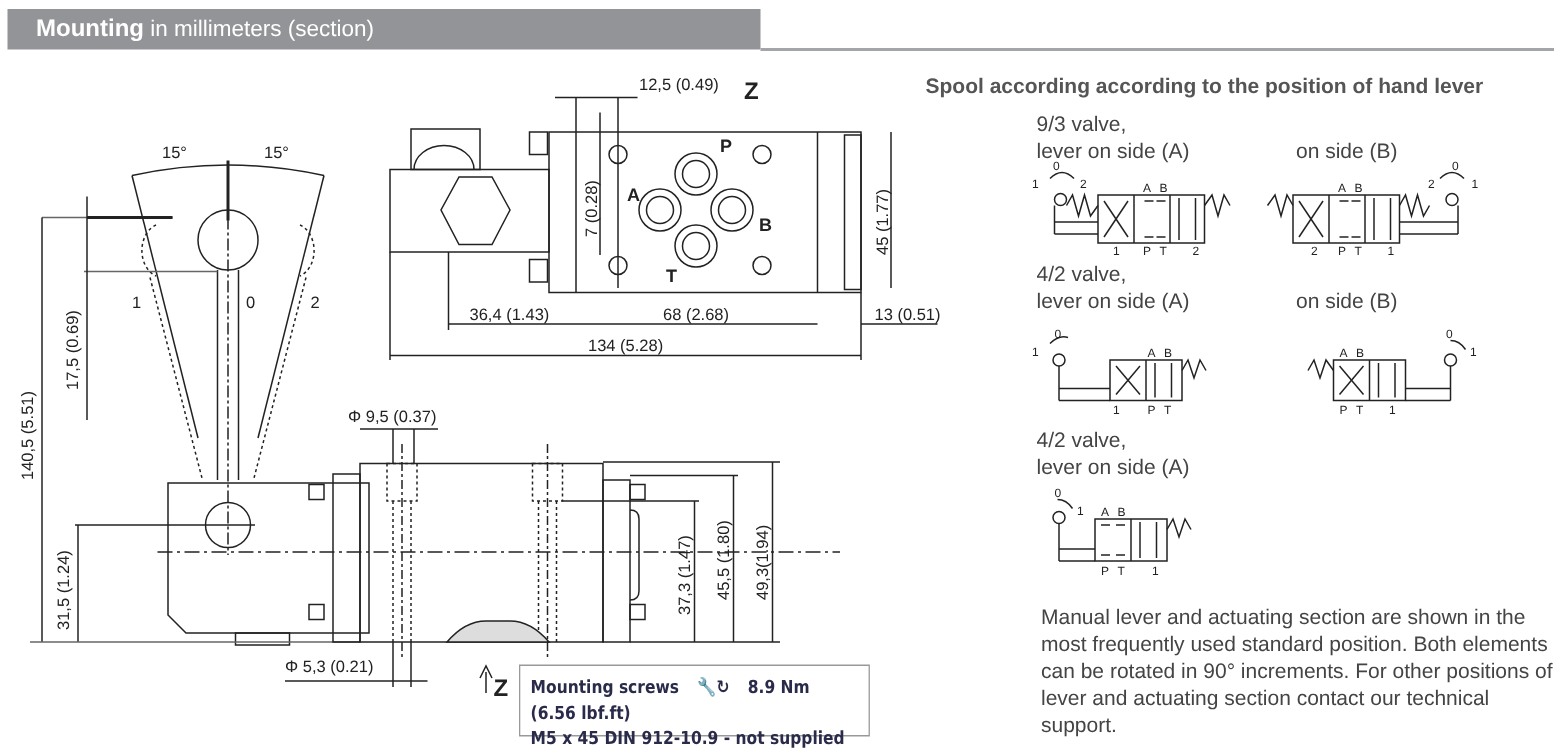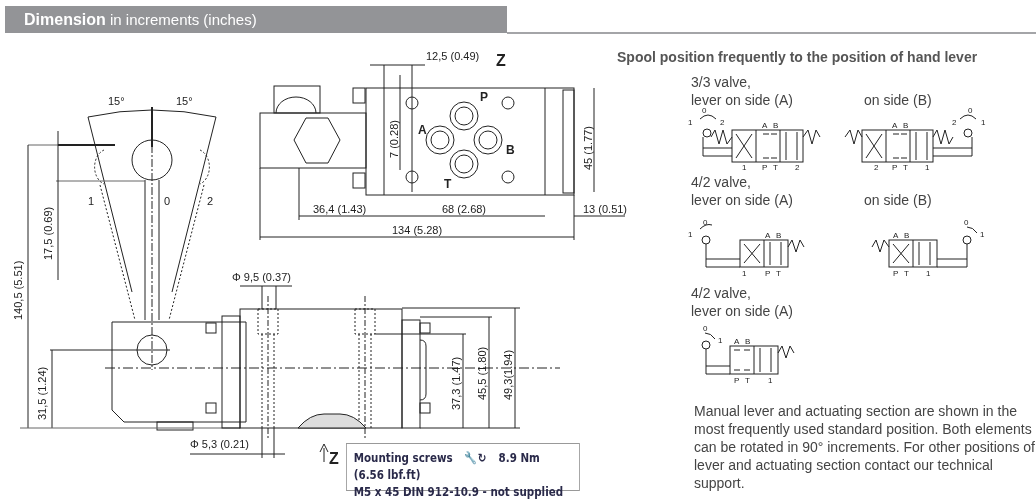--- a/index.html
+++ b/index.html
@@ -13,21 +13,21 @@
   .lbl{font-family:"Liberation Sans",sans-serif;font-size:12px;font-weight:bold;fill:#222;}
   .sm{font-family:"Liberation Sans",sans-serif;font-size:8px;fill:#222;}
   .rtitle{position:absolute;left:617px;top:49px;font-size:14px;font-weight:bold;color:#555;white-space:nowrap;}
   .cap{position:absolute;font-size:14px;color:#444;line-height:18px;white-space:nowrap;}
   .note{position:absolute;left:694px;top:402px;width:350px;font-size:14px;color:#444;line-height:18px;}
   .mbox{position:absolute;left:346px;top:443px;width:272px;height:48px;border:1px solid #999;box-sizing:border-box;font-family:"DejaVu Sans",sans-serif;font-size:12px;color:#2a2a4a;font-weight:bold;padding:6px 8px;line-height:17px;transform:scaleX(0.86);transform-origin:left top;}
 </style>
 </head>
 <body>
 
-<div class="hdr"><b>Dimension</b><span> in increments (inches)</span></div>
+<div class="hdr"><b>Mounting</b><span> in millimeters (section)</span></div>
 <div class="hdr-line"></div>
 
 <svg width="1036" height="502" viewBox="0 0 1036 502" stroke="#222" fill="none" stroke-width="1">
 
   <g>
     <path d="M88 117 Q152 103 216 117"></path>
     <line x1="152" y1="107" x2="152" y2="147" stroke-width="2"></line>
     <line x1="88" y1="117" x2="132" y2="292"></line>
     <line x1="216" y1="117" x2="172" y2="292"></line>
     <circle cx="152" cy="160" r="20"></circle>
@@ -275,22 +275,22 @@
       <text class="sm" x="718" y="343" stroke="none">1</text>
       <text class="sm" x="734" y="344" stroke="none">A</text>
       <text class="sm" x="745" y="344" stroke="none">B</text>
       <text class="sm" x="734" y="383" stroke="none">P</text>
       <text class="sm" x="745" y="383" stroke="none">T</text>
       <text class="sm" x="768" y="383" stroke="none">1</text>
     </g>
   </g>
 </svg>
 
-<div class="rtitle">Spool position frequently to the position of hand lever</div>
-<div class="cap" style="left:691px;top:73px;">3/3 valve,</div>
+<div class="rtitle">Spool according according to the position of hand lever</div>
+<div class="cap" style="left:691px;top:73px;">9/3 valve,</div>
 <div class="cap" style="left:691px;top:91px;">lever on side (A)</div>
 <div class="cap" style="left:864px;top:91px;">on side (B)</div>
 <div class="cap" style="left:691px;top:173px;">4/2 valve,</div>
 <div class="cap" style="left:691px;top:191px;">lever on side (A)</div>
 <div class="cap" style="left:864px;top:191px;">on side (B)</div>
 <div class="cap" style="left:691px;top:284px;">4/2 valve,</div>
 <div class="cap" style="left:691px;top:302px;">lever on side (A)</div>
 
 <div class="note">Manual lever and actuating section are shown in the most frequently used standard position. Both elements can be rotated in 90° increments. For other positions of lever and actuating section contact our technical support.</div>
 

